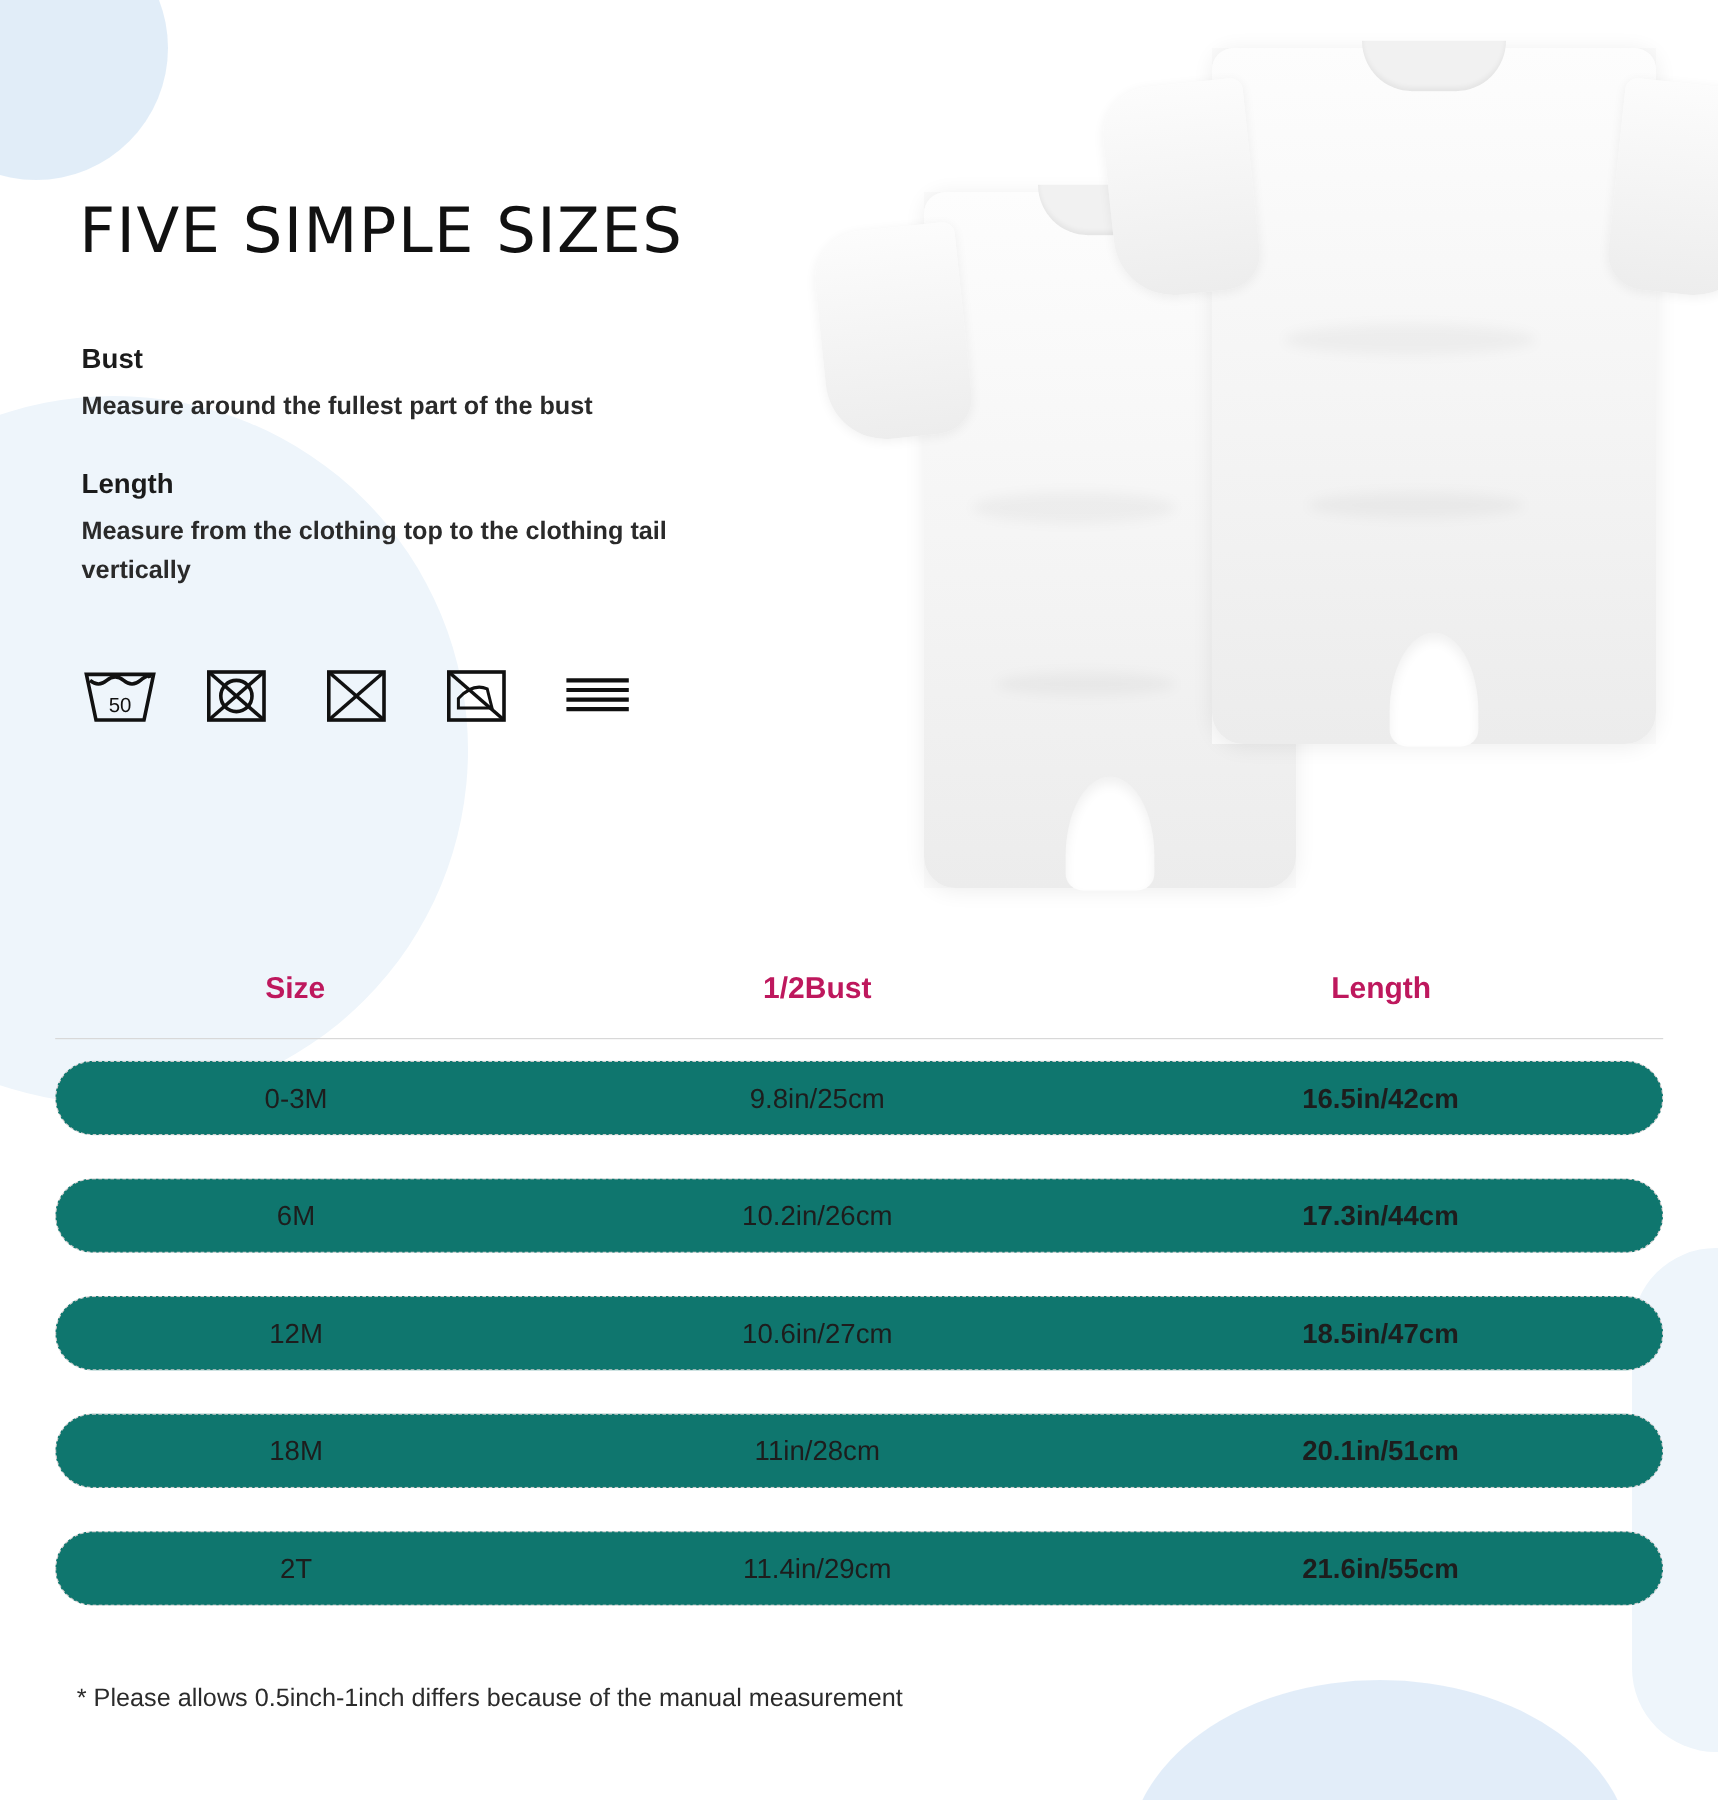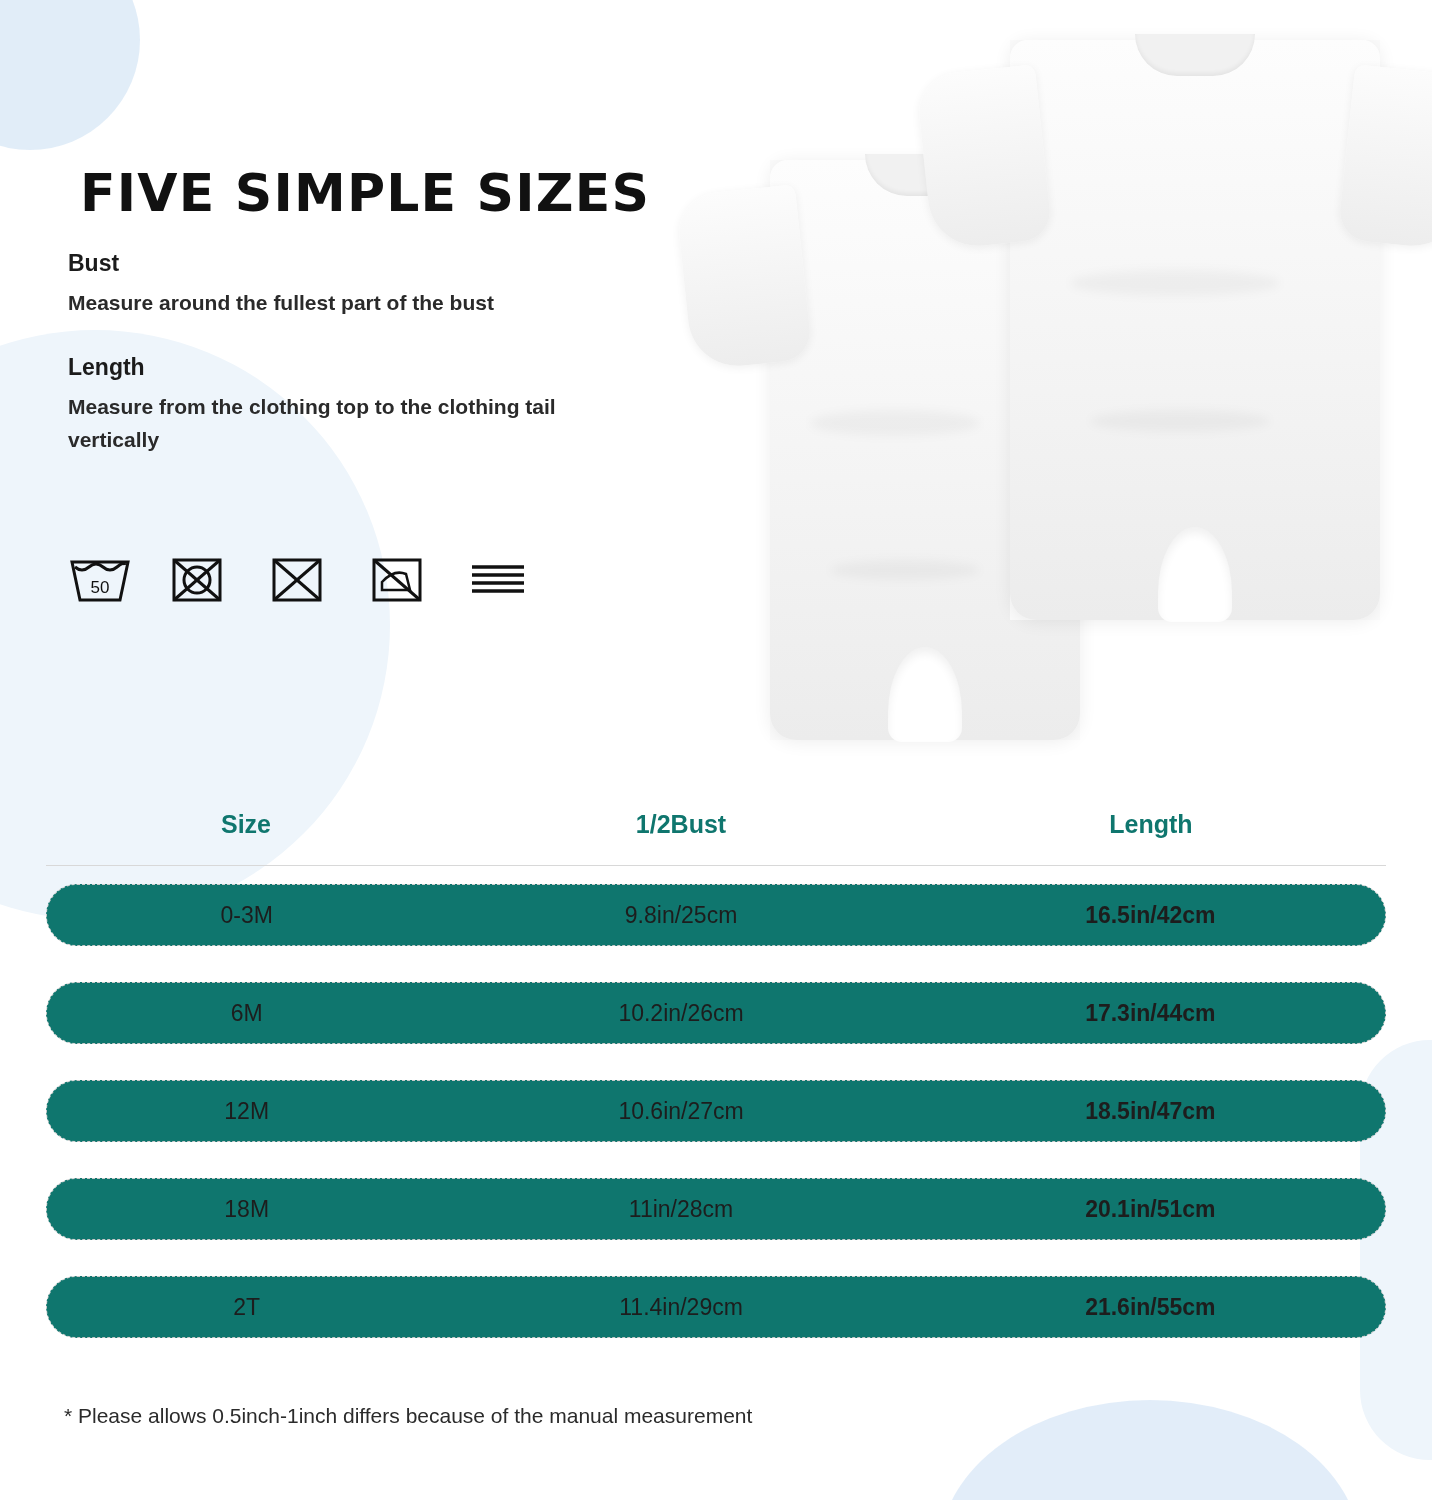--- a/index.html
+++ b/index.html
@@ -45,35 +45,36 @@
     left: 1360px; top: 1040px;
     background: #eef5fb;
     border-radius: 70px;
   }
 
   
   .content { position: relative; z-index: 2; }
 
   .title {
     position: absolute;
-    left: 80px;
+    left: 66px;
     top: 128px;
     font-size: 52px;
-    font-weight: bold;
+    font-weight: normal;
     letter-spacing: 1.2px;
     color: #111111;
     font-family: "DejaVu Sans", sans-serif;
   }
 
   .meas-block { position: absolute; left: 68px; }
   .meas-head {
     font-size: 23px;
     font-weight: bold;
     color: #1b1b1b;
     margin-bottom: 10px;
+    margin-top: 36px;
   }
   .meas-body {
     font-size: 21px;
     color: #2a2a2a;
     line-height: 1.55;
     font-weight: 700;
   }
   .bust-block { top: 250px; }
   .length-block { top: 354px; }
 
@@ -165,21 +166,21 @@
     width: 1340px;
   }
   .table-head {
     display: flex;
     padding: 0 0 26px 0;
   }
   .table-head > div {
     font-size: 25px;
     font-weight: bold;
     text-align: center;
-    color: #0f766e;
+    color: #be185d;
   }
   .col-size { width: 400px; }
   .col-bust { width: 470px; }
   .col-len  { width: 470px; font-weight: bold; }
 
   .hr-top {
     border: none;
     border-top: 1px solid #d8d8d8;
     margin: 0 0 18px 0;
   }

